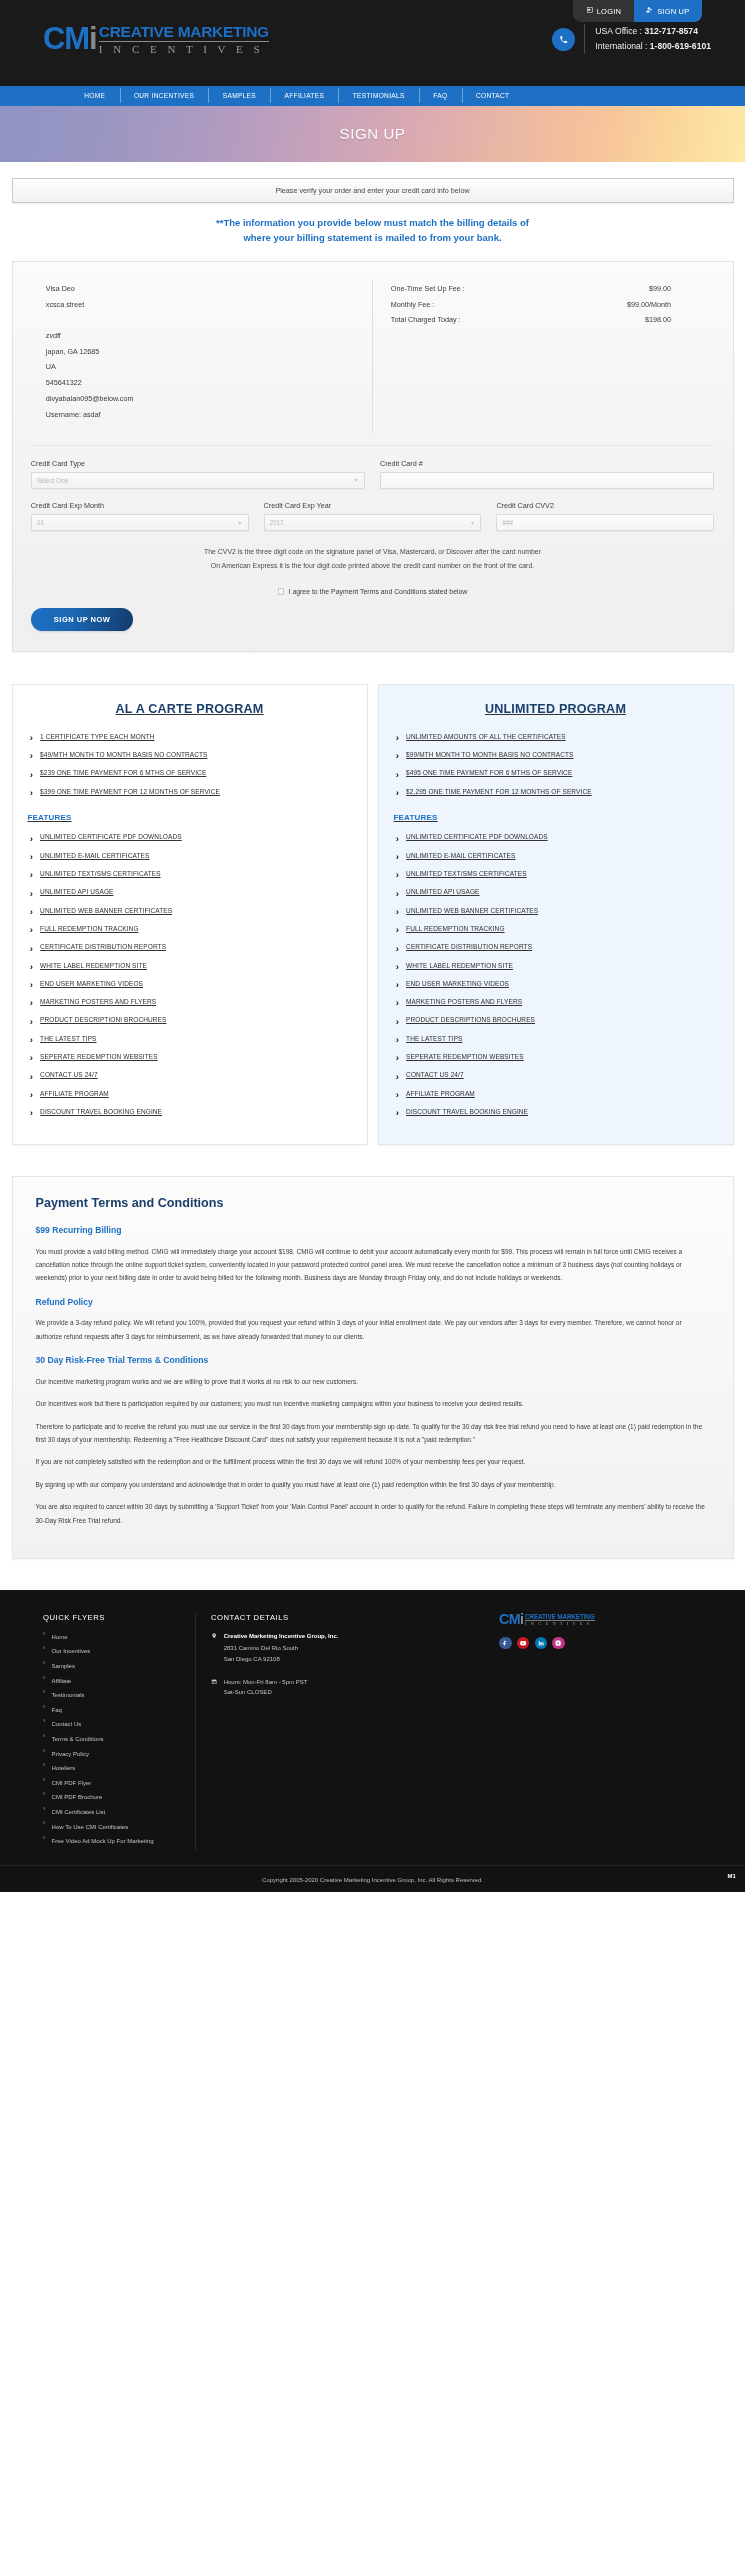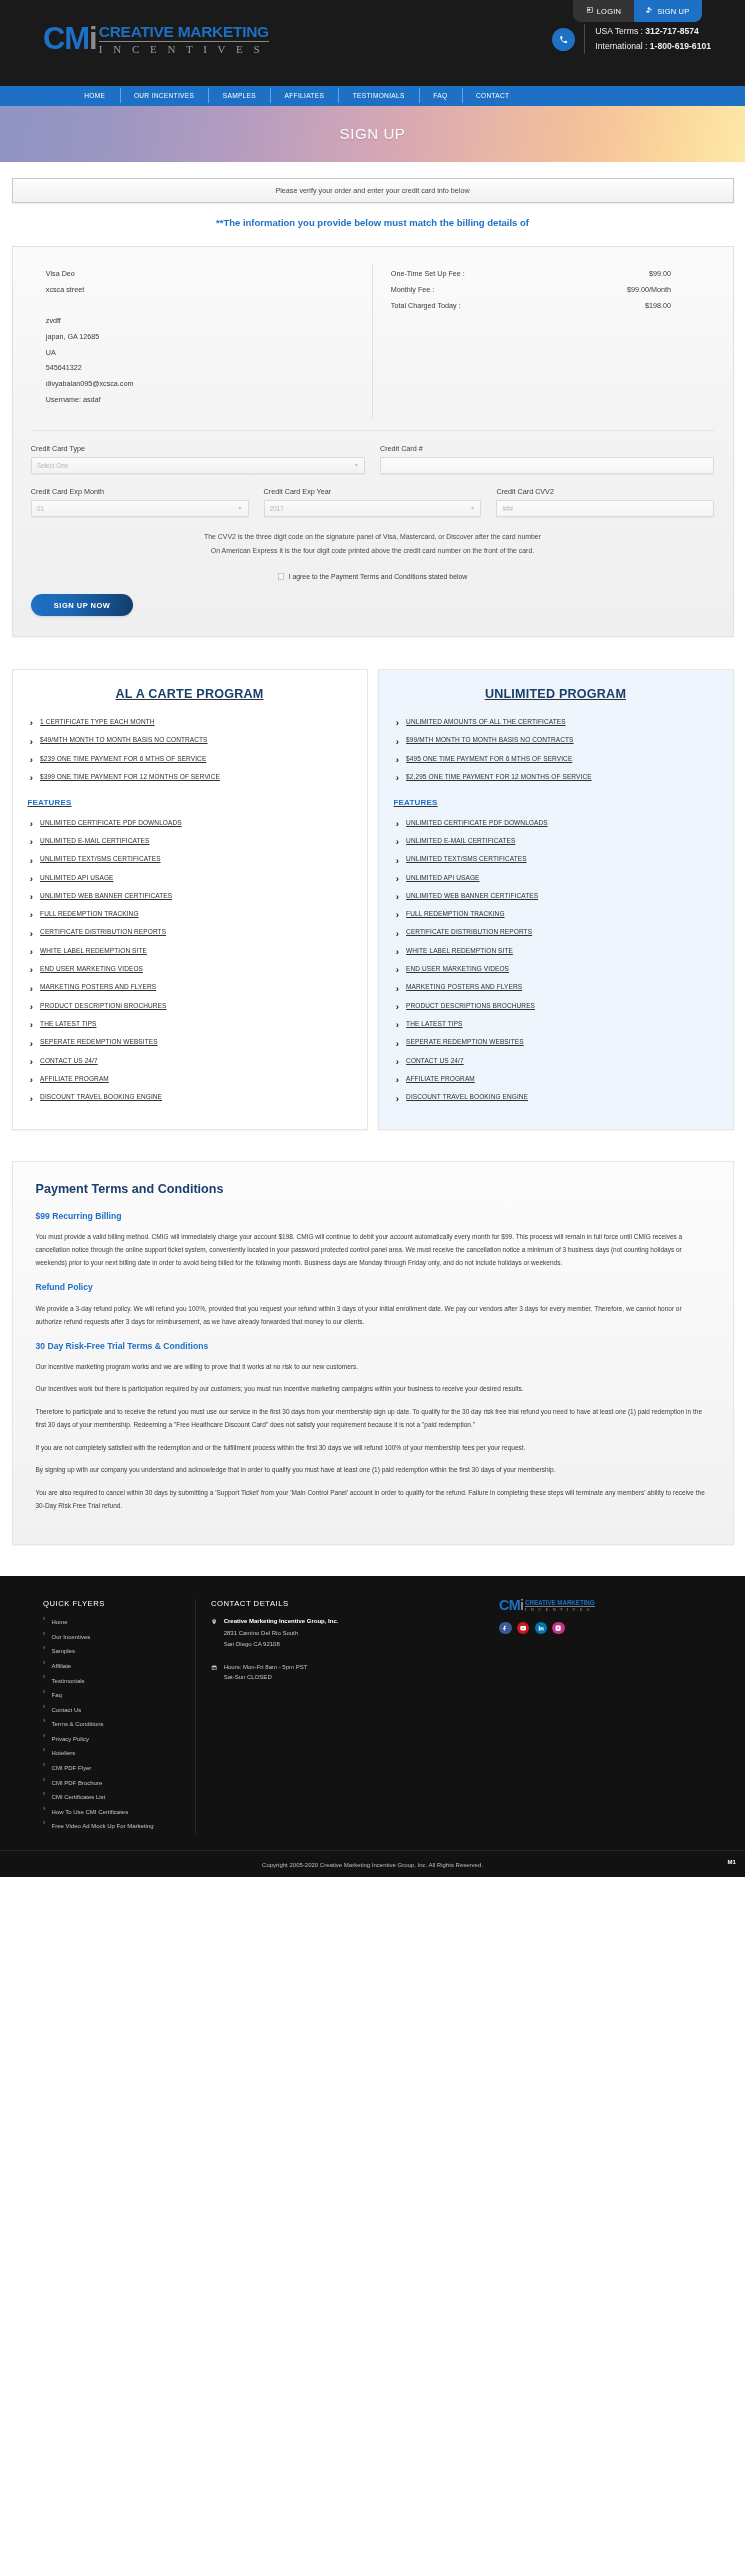--- a/index.html
+++ b/index.html
@@ -305,21 +305,21 @@
         </div>
       </div>
       <div class="phone-block">
         <div class="phone-circle">
           <svg viewBox="0 0 24 24">
               <path d="M6.6 10.8c1.4 2.8 3.8 5.1 6.6 6.6l2.2-2.2c.3-.3.7-.4 1-.2 1.2.4 2.4.6 3.6.6.6 0 1 .4 1 1V20c0 .6-.4 1-1 1C10.6 21 3 13.4 3 4c0-.6.4-1 1-1h3.5c.6 0 1 .4 1 1 0 1.3.2 2.5.6 3.6.1.4 0 .8-.2 1l-2.3 2.2z"></path>
             </svg>
         </div>
         <div class="phone-divider"></div>
         <div class="phone-lines">
-          <div><span>USA Terms : </span><b>312-717-8574</b></div>
+          <div><span>USA Office : </span><b>312-717-8574</b></div>
           <div><span>International : </span><b>1-800-619-6101</b></div>
         </div>
       </div>
     </div>
   </div>
 
   <nav class="mainnav">
     <ul id="nav-list">
         <li>
           <a href="#">HOME</a>
@@ -350,35 +350,36 @@
   </div>
 
   <div class="container">
 
     <div class="notice-wrap">
       <div class="notice">Please verify your order and enter your credit card info below</div>
     </div>
 
     <div class="billing-note">
       <div>**The information you provide below must match the billing details of</div>
+      <div>where your billing statement is mailed to from your bank.</div>
     </div>
 
     <div class="pay-panel">
 
       <div class="summary">
         <div class="col-left">
           <div id="addr-lines">
               <div class="addr-line">Visa Deo</div>
               <div class="addr-line">xcsca street</div>
               <div class="addr-line">&nbsp;</div>
               <div class="addr-line">zvdff</div>
               <div class="addr-line">japan, GA 12685</div>
               <div class="addr-line">UA</div>
               <div class="addr-line">545641322</div>
-              <div class="addr-line">divyabalan095@xcsca.com</div>
+              <div class="addr-line">divyabalan095@below.com</div>
               <div class="addr-line">Username: asdaf</div>
             </div>
         </div>
         <div class="col-right">
           <div id="fee-rows">
               <div class="fee-row">
                 <span>One-Time Set Up Fee :</span>
                 <span>$99.00</span>
               </div>
               <div class="fee-row">

